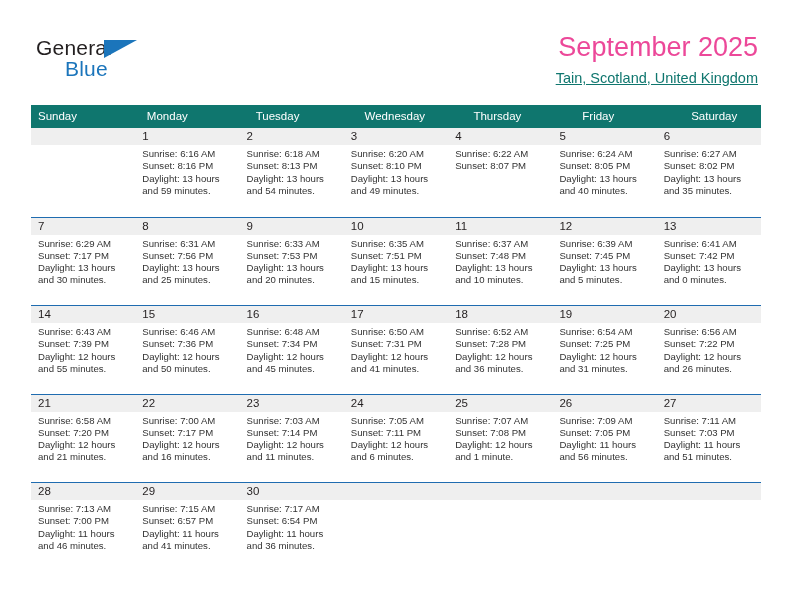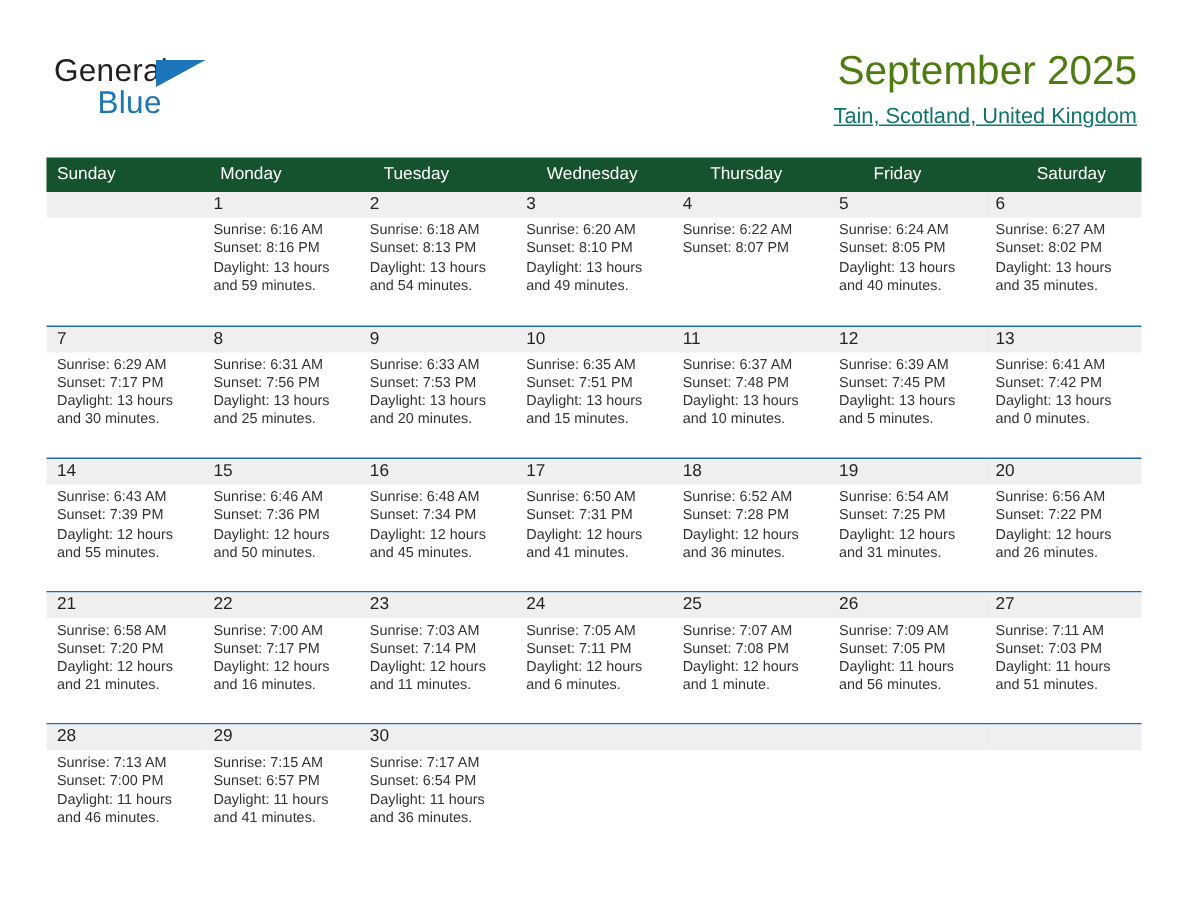--- a/index.html
+++ b/index.html
@@ -66,21 +66,21 @@
   }
 
   .title-block {
     position: absolute;
     right: 34px;
     top: 30px;
     text-align: right;
   }
   .month-title {
     font-size: 27px;
-    color: #4d7c0f;
+    color: #ec4899;
     line-height: 34px;
     white-space: nowrap;
     font-weight: normal;
     margin-left: 36px;
   }
   .location-subtitle {
     font-size: 14.5px;
     color: #0f766e;
     line-height: 20px;
     margin-top: 4px;
@@ -91,21 +91,21 @@
   
   .calendar {
     position: absolute;
     left: 31px;
     top: 105px;
     width: 730px;
   }
   .weekday-header {
     display: flex;
     width: 100%;
-    background: #14532d;
+    background: #0f766e;
     gap: 32px;
   }
   .weekday-cell {
     flex: 1 1 0;
     box-sizing: border-box;
     padding: 4px 0 5px 7px;
     font-size: 11.5px;
     color: #ffffff;
     line-height: 14px;
     white-space: nowrap;

